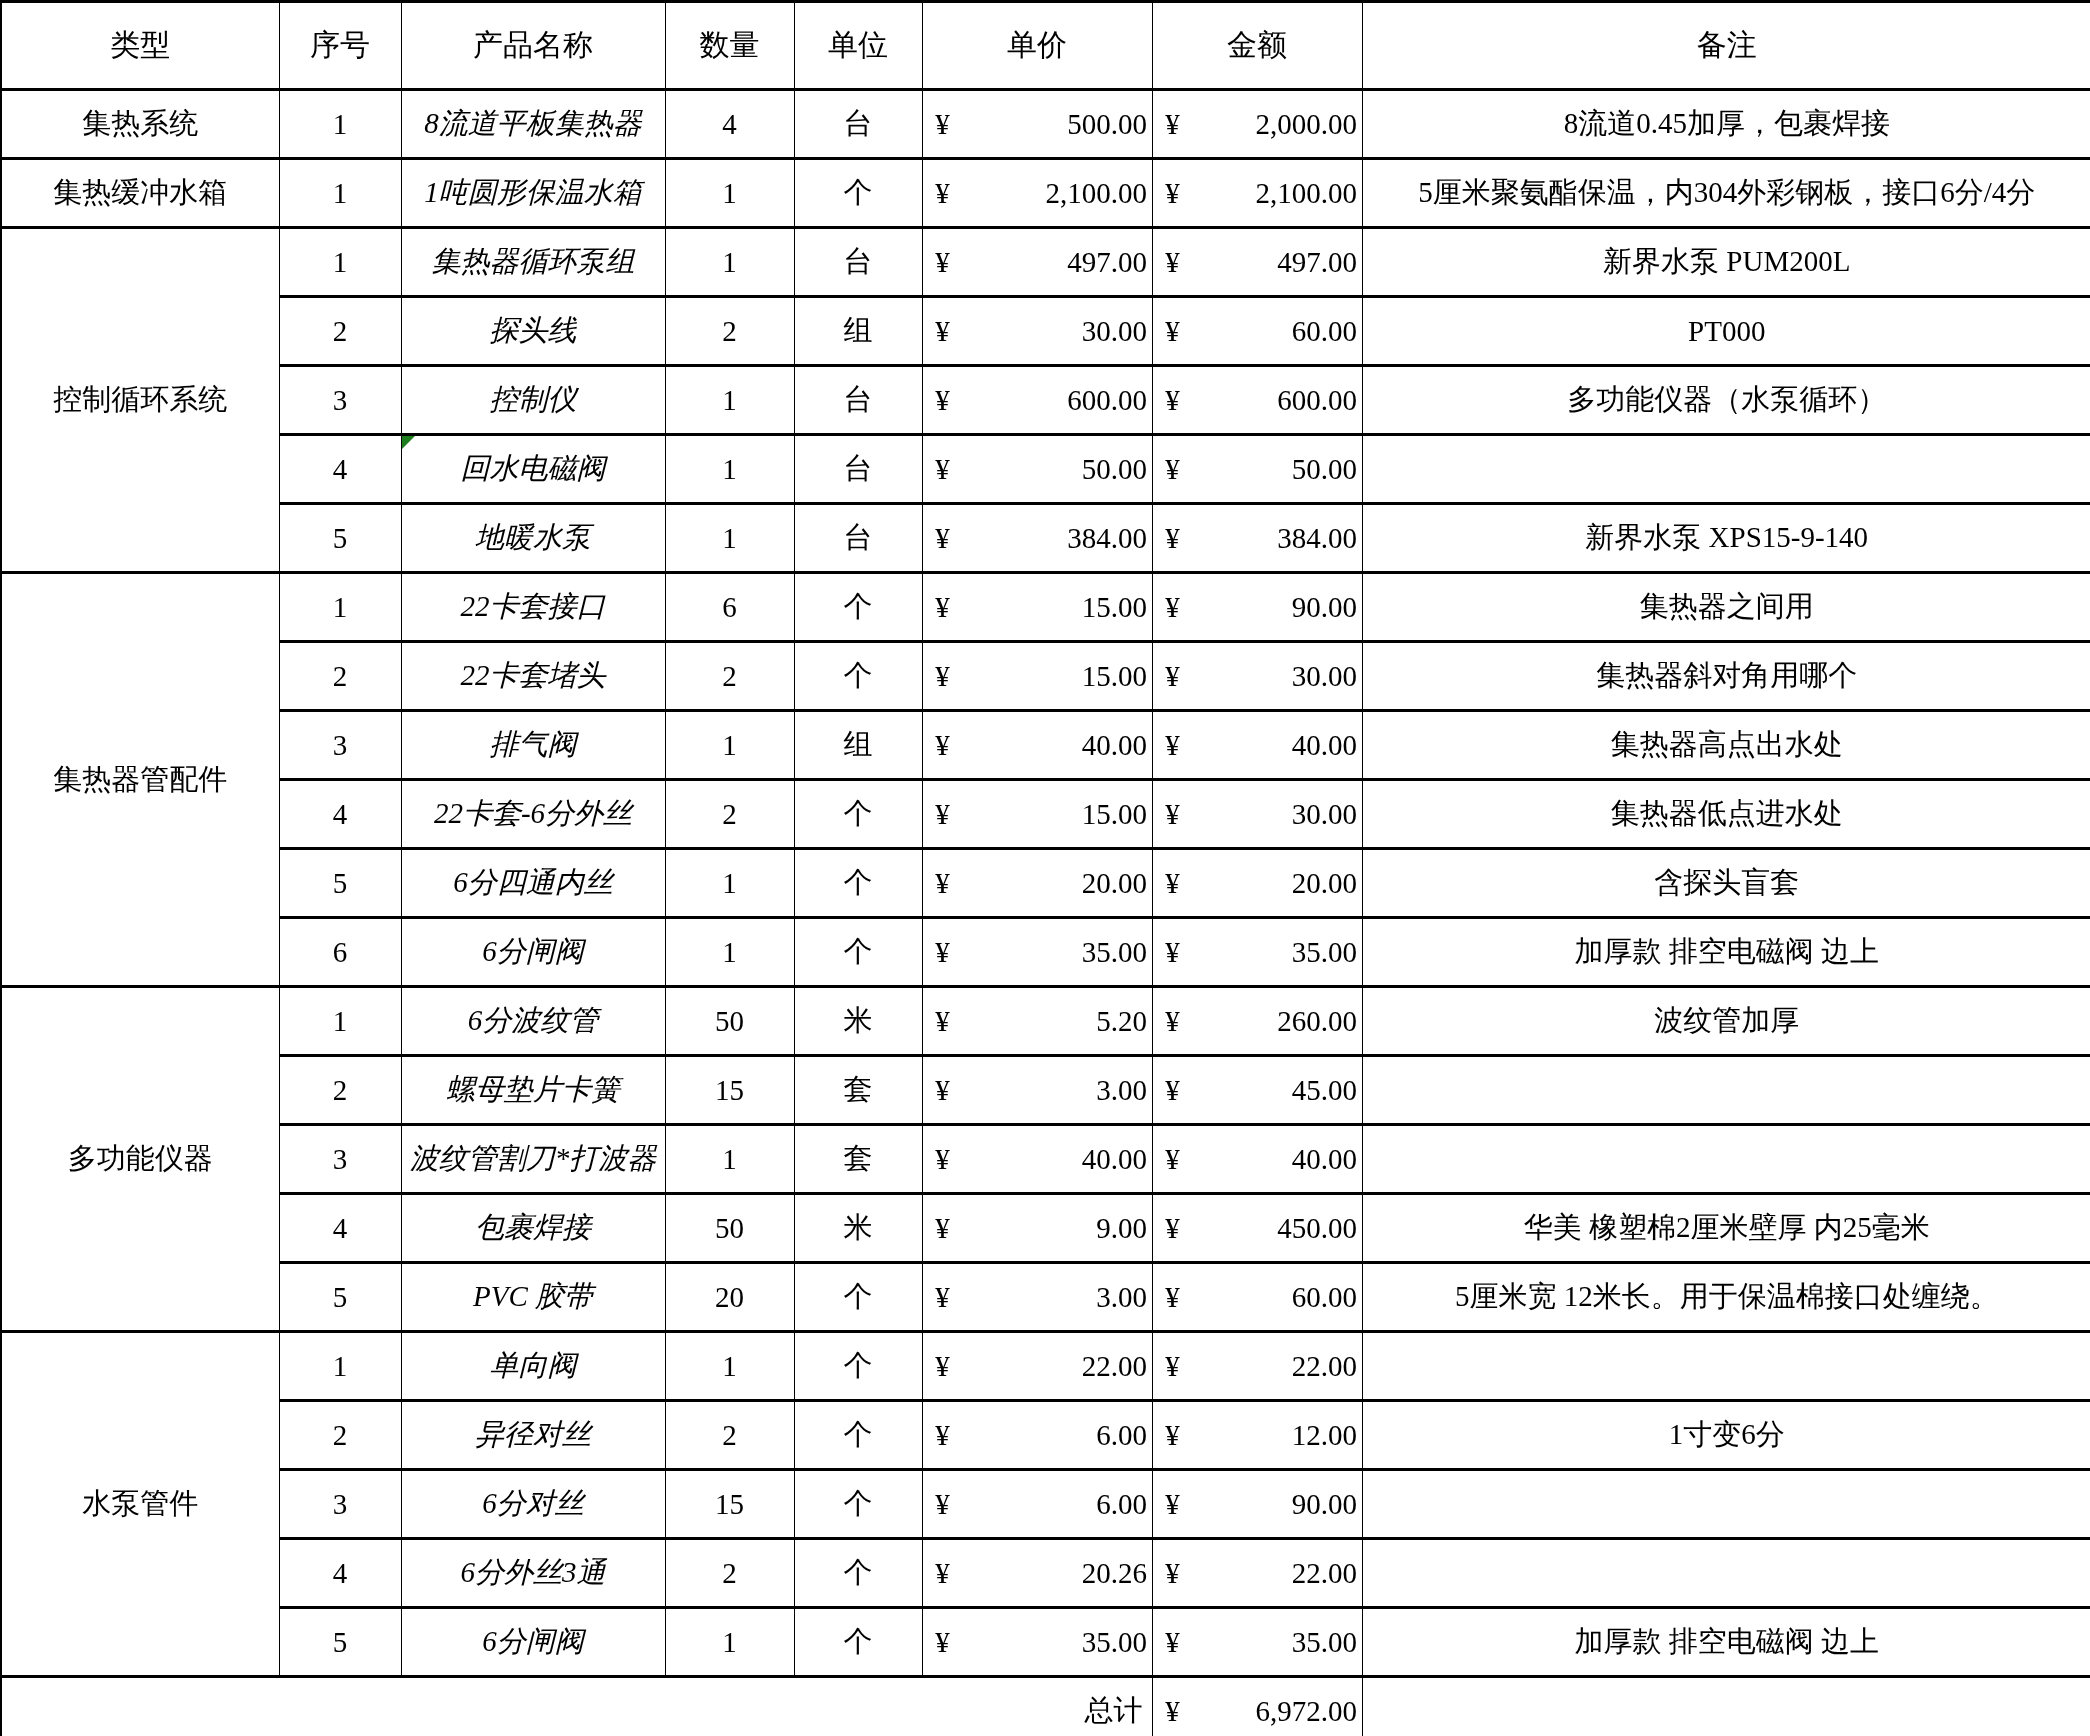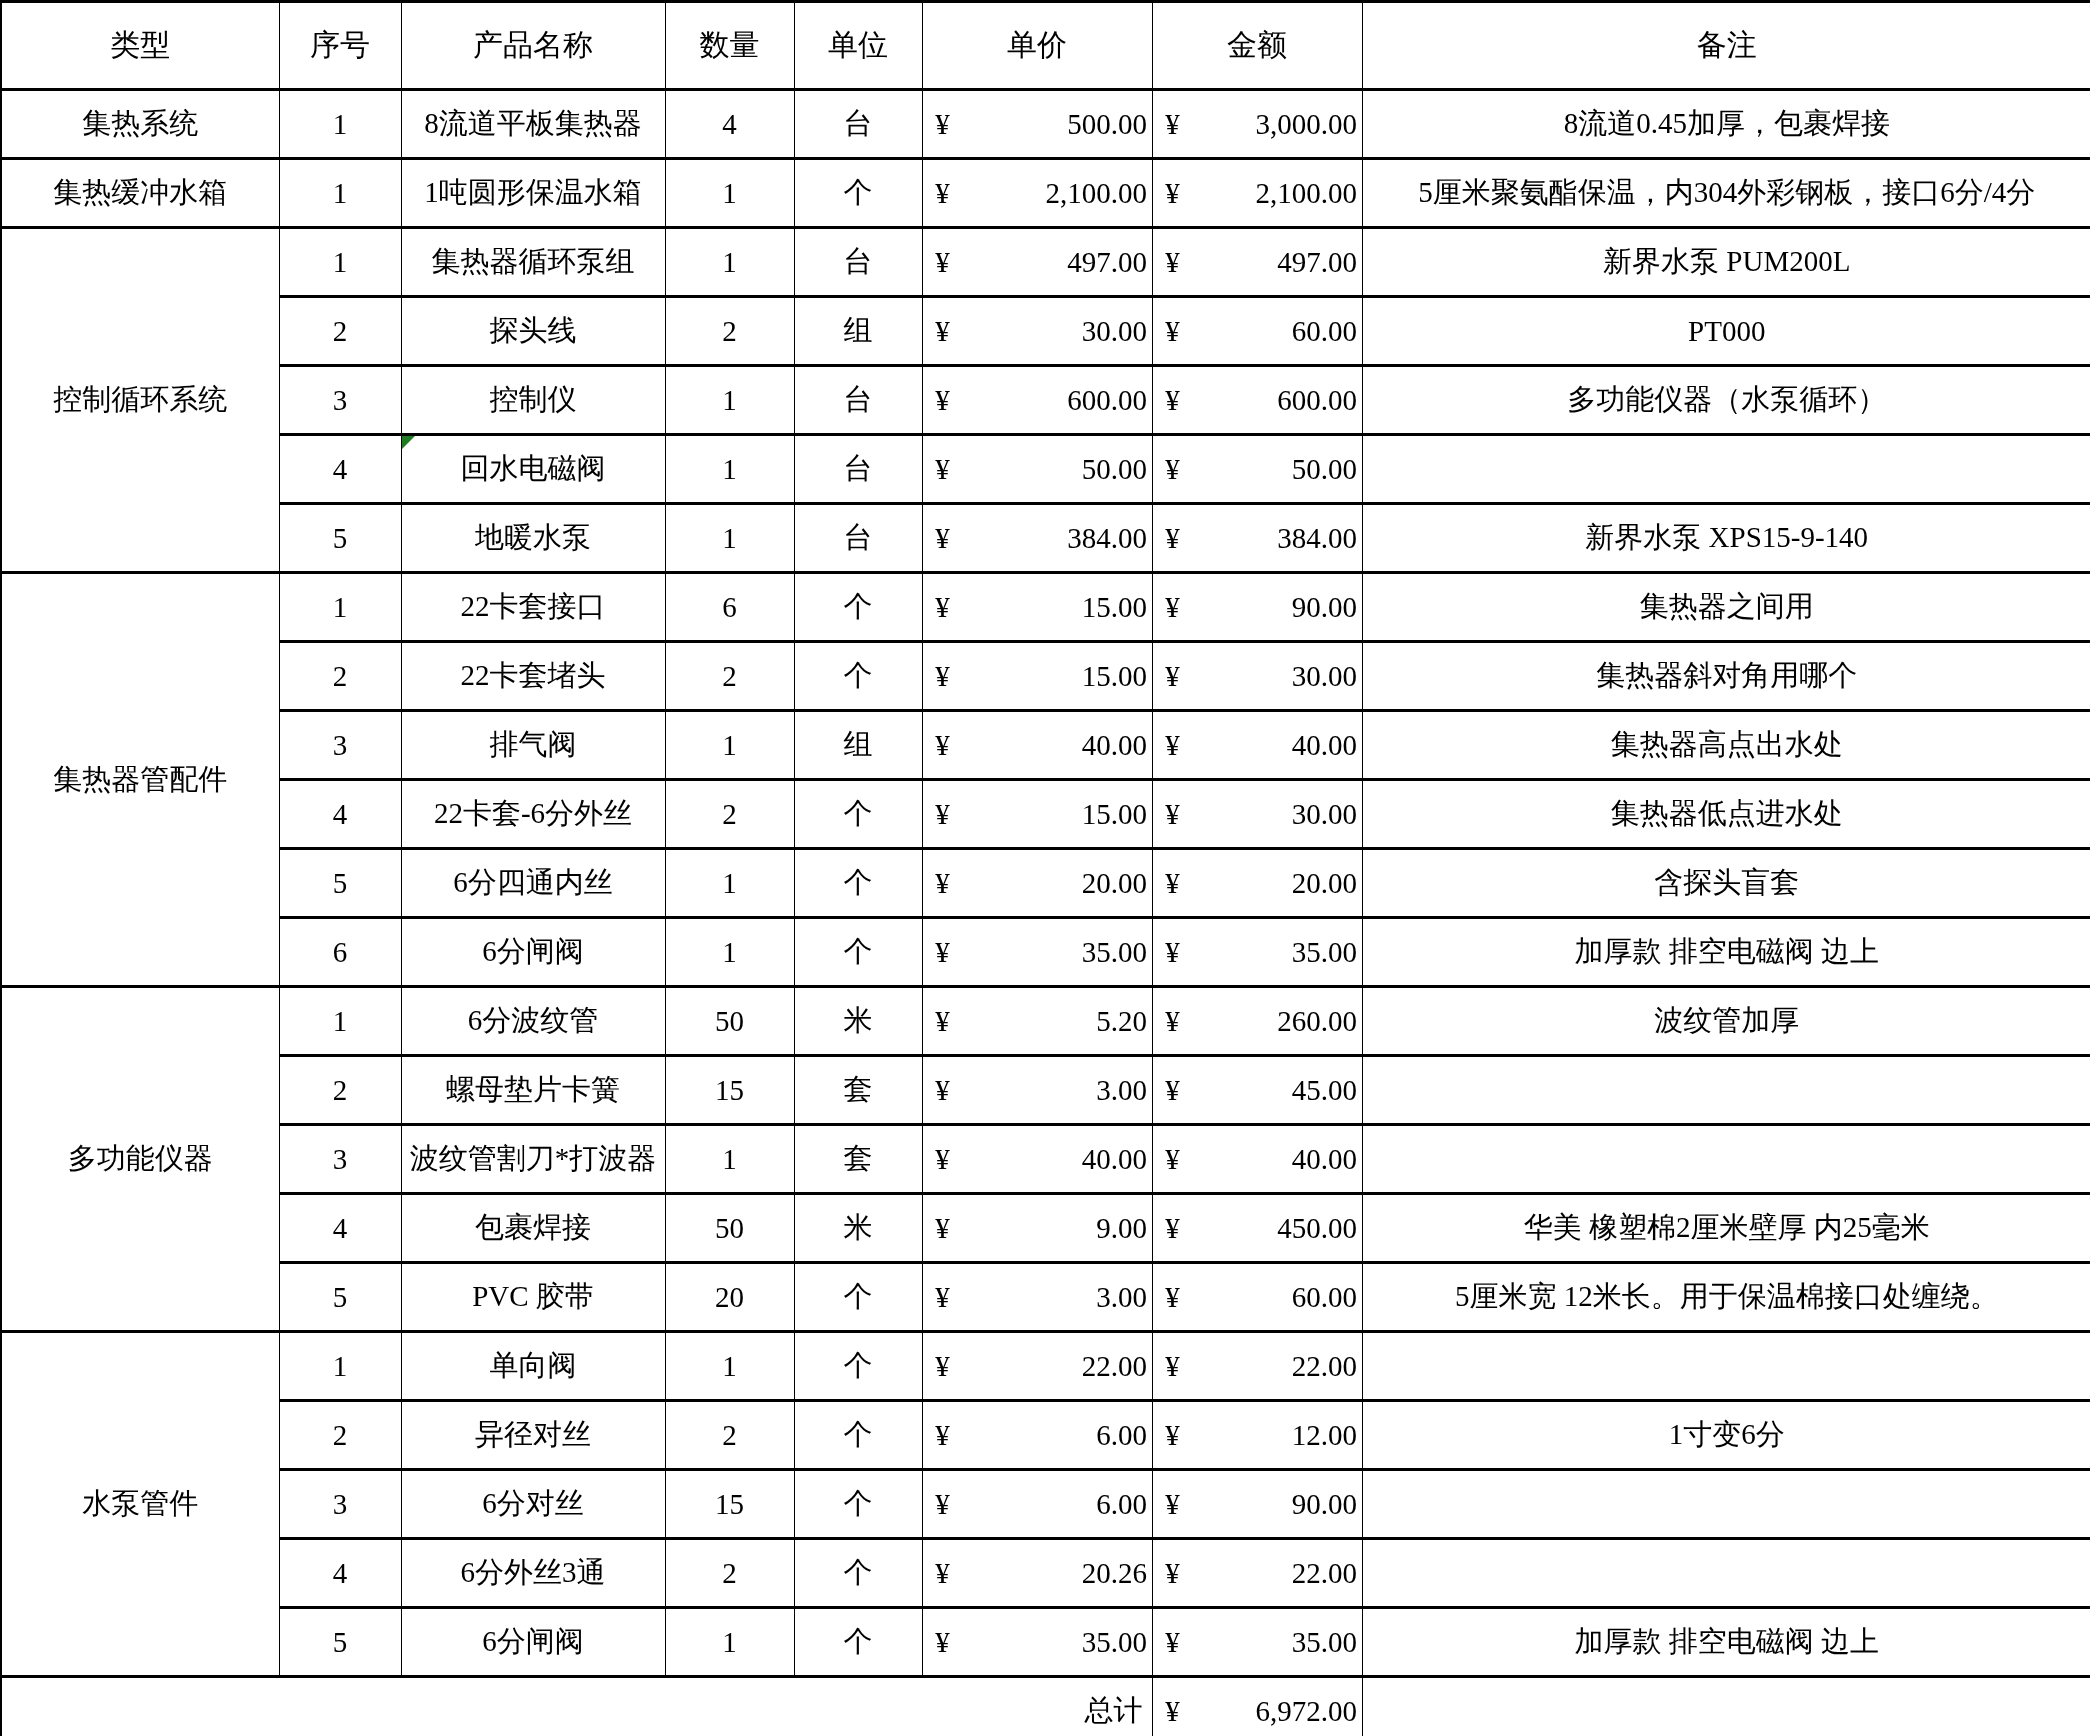--- a/index.html
+++ b/index.html
@@ -24,21 +24,21 @@
     font-weight: normal;
     text-align: center;
     vertical-align: middle;
     overflow: hidden;
     white-space: nowrap;
     background: #fff;
   }
   .sheet thead tr { height: 88px; }
   .sheet tbody tr { height: 69px; }
   .sheet th { font-size: 30px; }
-  td.cell-name { position: relative; }
+  td.cell-name { position: relative; font-style: italic; }
   .acct {
     display: flex;
     justify-content: space-between;
     align-items: center;
     padding: 0 4.6px 0 12.8px;
   }
   .acct .cur { flex: 0 0 auto; }
   .acct .val { flex: 0 0 auto; }
   td.total-label {
     text-align: right;
@@ -89,21 +89,21 @@
         <td class="cell-unit">台</td>
         <td class="cell-acct">
           <div class="acct">
             <span class="cur">¥</span>
             <span class="val">500.00</span>
           </div>
         </td>
         <td class="cell-acct">
           <div class="acct">
             <span class="cur">¥</span>
-            <span class="val">3,000.00</span>
+            <span class="val">2,000.00</span>
           </div>
         </td>
         <td class="cell-note">8流道0.45加厚，包裹焊接</td>
       </tr>
       <tr>
         <td class="cell-category" rowspan="1">集热缓冲水箱</td>
         <td class="cell-no">1</td>
         <td class="cell-name">1吨圆形保温水箱</td>
         <td class="cell-qty">1</td>
         <td class="cell-unit">个</td>

